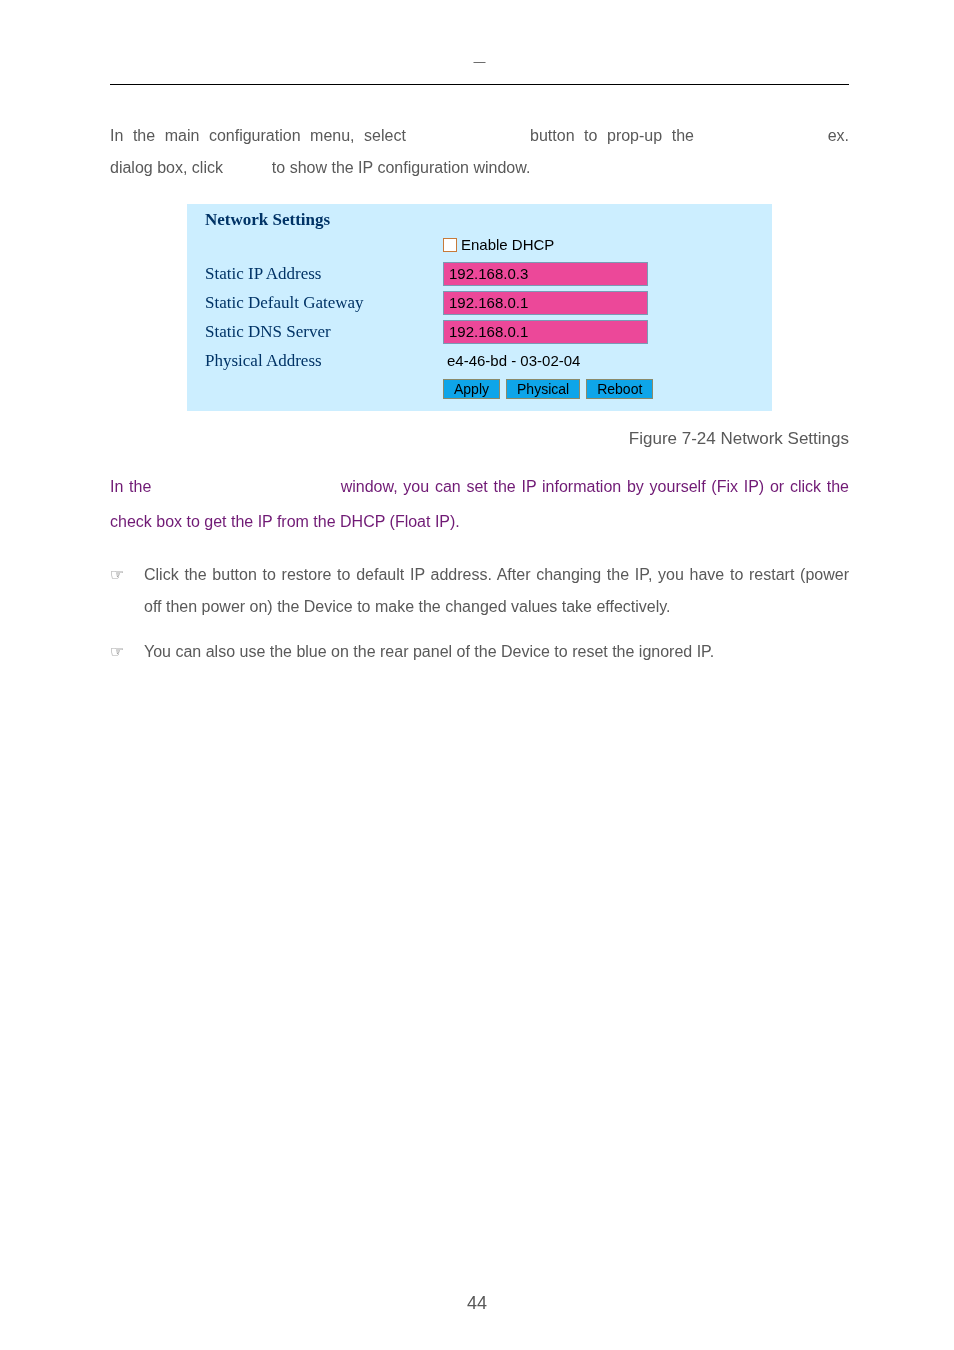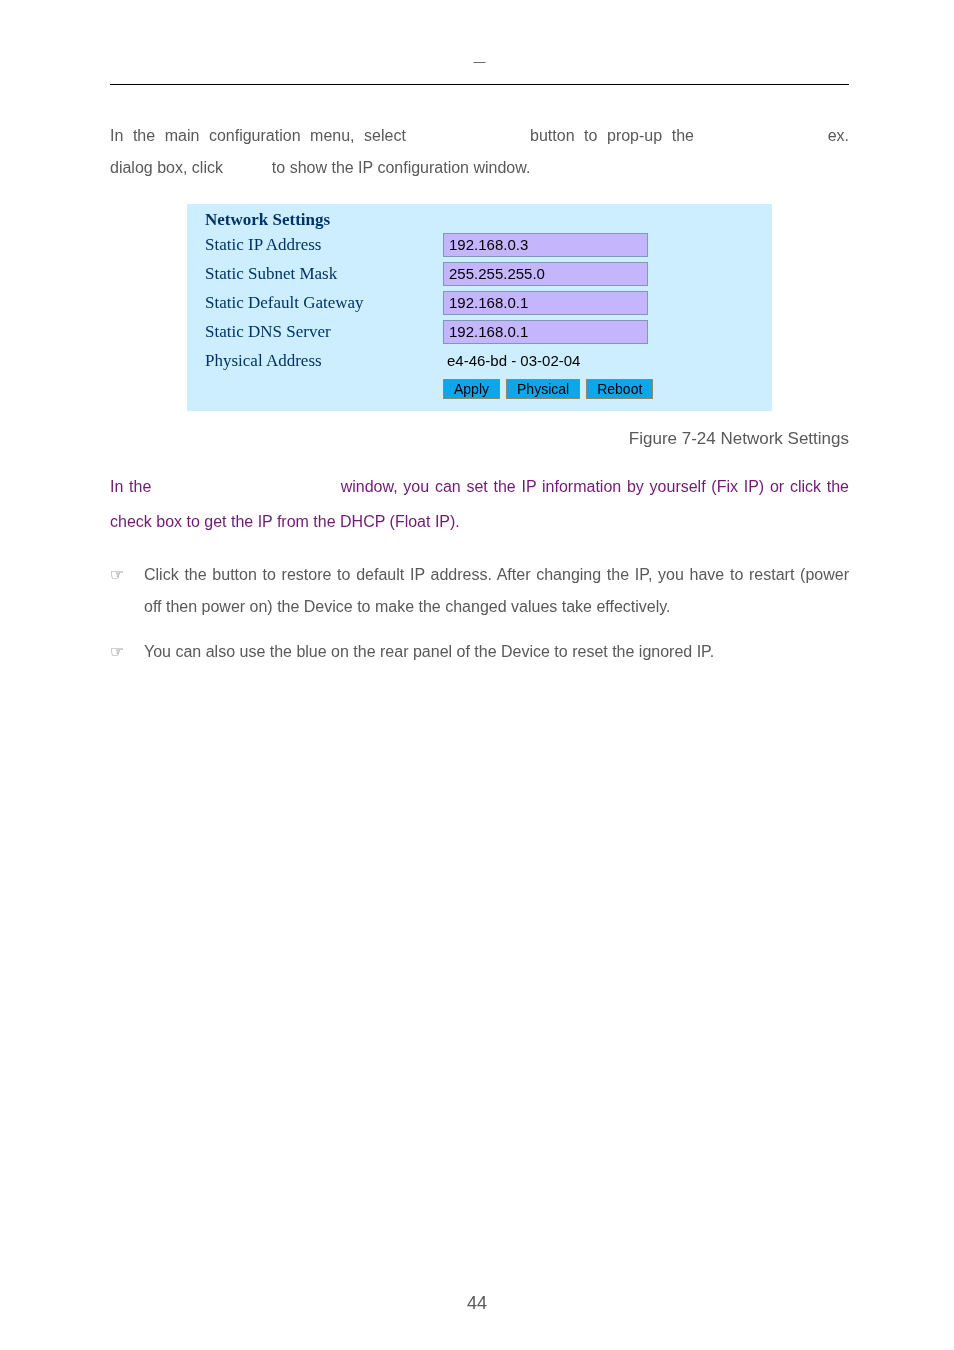--- a/index.html
+++ b/index.html
@@ -61,21 +61,21 @@
       font-family: "Times New Roman", serif;
       font-size: 17px;
     }
     .row-field {
       flex: 0 0 205px;
     }
     .text-input {
       width: 205px;
       height: 24px;
       border: 1px solid #7a9ab5;
-      background: #c4b5fd;
+      background: #ec4899;
       font-size: 15px;
       padding: 0 5px;
       color: #000;
       font-family: Arial, sans-serif;
     }
     .chk-wrap {
       display: flex;
       align-items: center;
       gap: 4px;
       color: #000;
@@ -149,34 +149,37 @@
   <span class="header-dash">—</span>
 </div>
 
 <p class="paragraph" style="white-space: pre-wrap;">In the main configuration menu, select             button to prop-up the              ex.                                                    dialog box, click           to show the IP configuration window.</p>
 
 <div class="spacer-md"></div>
 
 <div class="panel">
   <div class="panel-title">Network Settings</div>
 
+  <div class="row">
+    <div class="row-label"></div>
+    <div class="row-field">
+      <span class="chk-wrap">
+        <span class="chkbox"></span>
+        <span>Enable DHCP</span>
+      </span>
+    </div>
+  </div>
 
   <div class="row">
     <div class="row-label">Static IP Address</div>
     <div class="row-field">
       <input class="text-input" value="192.168.0.3" style="">
     </div>
   </div>
 
-  <div class="row">
-    <div class="row-label">Static Subnet Mask</div>
-    <div class="row-field">
-      <input class="text-input" value="255.255.255.0" style="">
-    </div>
-  </div>
 
   <div class="row">
     <div class="row-label">Static Default Gateway</div>
     <div class="row-field">
       <input class="text-input" value="192.168.0.1" style="">
     </div>
   </div>
 
   <div class="row">
     <div class="row-label">Static DNS Server</div>

